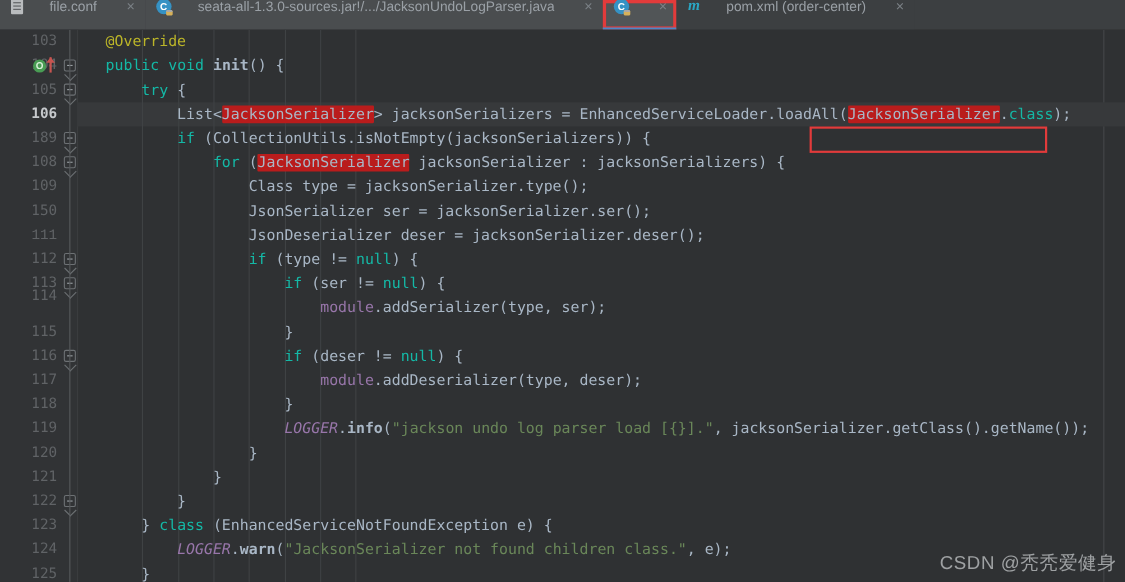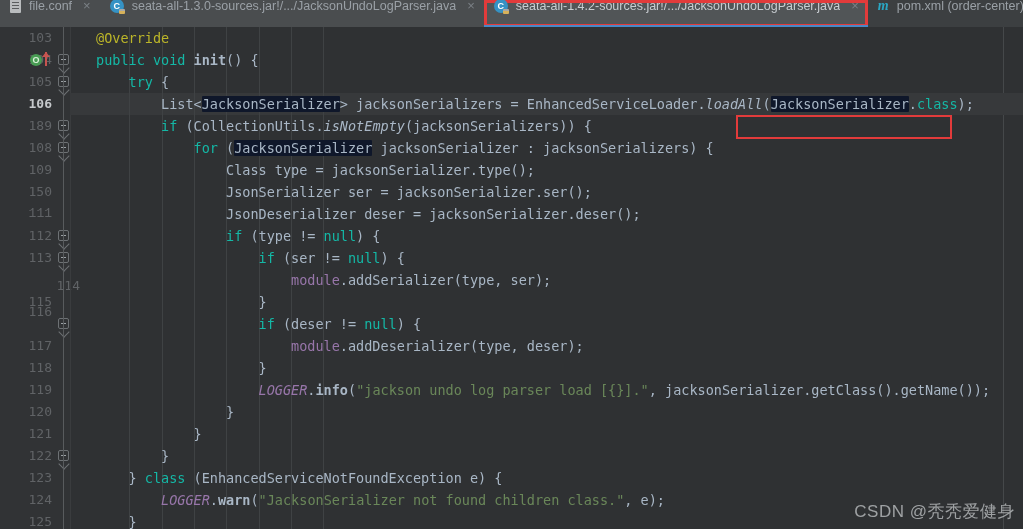--- a/index.html
+++ b/index.html
@@ -12,21 +12,21 @@
   
   #tabbar{
     position:absolute;left:0;top:0;width:1023px;height:27px;
     background:#3c3f41;
     display:flex;align-items:stretch;
     font-family:"Liberation Sans", sans-serif;
     overflow:hidden;
     border-bottom:1px solid #323232;
   }
   .tab{
-    display:flex;align-items:center;gap:8px;
+    display:flex;align-items:center;gap:24px;
     padding:0 9px 16px 10px;
     height:27px;box-sizing:border-box;
     font-size:12.5px;color:#9aa0a6;
     white-space:nowrap;position:relative;
     flex:0 0 auto;
   }
   .tab.inactive{background:#4a4d4f;}
   .tab.dim{background:#3c3f41;}
   .tab.active{background:#515557;color:#c8cdd1;}
   .tab.active:after{
@@ -141,23 +141,23 @@
     background:#37393b;
   }
   
   .ind{position:absolute;top:0;width:1px;height:502px;background:#3f4244;}
   
   .k{color:#14b8a6;}
   .an{color:#bbb529;}
   .s{color:#6a8759;}
   .f{color:#9876aa;}
   .fi{color:#9876aa;font-style:italic;}
-  .i{font-style:italic;}
+  .i{}
   .b{font-weight:bold;color:#a9b7c6;}
-  .hlw{background:#0f172a;border-radius:1px;}
+  .hlw{background:#b91c1c;border-radius:1px;}
   
   #codebox{
     position:absolute;left:736px;top:88px;width:216px;height:24px;
     border:2px solid #e23b3b;box-sizing:border-box;
   }
   
   #wm{
     position:absolute;right:8px;bottom:6px;
     color:#c9ccce;opacity:.72;font-size:17px;
     font-family:"Liberation Sans", sans-serif;
@@ -173,21 +173,20 @@
       <span class="lbl">file.conf</span>
       <span class="close">×</span>
     </div>
     <div class="tab inactive">
       <span class="ic ic-class">C</span>
       <span class="lbl">seata-all-1.3.0-sources.jar!/.../JacksonUndoLogParser.java</span>
       <span class="close">×</span>
     </div>
     <div class="tab active annotated">
       <span class="ic ic-class">C</span>
-      <span class="lbl">seata-all-1.4.2-sources.jar!/.../JacksonUndoLogParser.java</span>
       <span class="close">×</span>
     </div>
     <div class="tab dim">
       <span class="ic ic-maven">m</span>
       <span class="lbl">pom.xml (order-center)</span>
       <span class="close">×</span>
     </div>
   </div>
 
 <div id="editor">
@@ -220,23 +219,23 @@
       <div class="lnum" style="top: 198px;">112</div>
       <div class="fold" style="top: 198px;">
         <i></i>
         <u></u>
       </div>
       <div class="lnum" style="top: 220px;">113</div>
       <div class="fold" style="top: 220px;">
         <i></i>
         <u></u>
       </div>
-      <div class="lnum" style="top: 248px; margin-left: 28px;">114</div>
+      <div class="lnum" style="top: 232px;">114</div>
       <div class="lnum" style="top: 264px;">115</div>
-      <div class="lnum" style="top: 274px;">116</div>
+      <div class="lnum" style="top: 286px;">116</div>
       <div class="fold" style="top: 286px;">
         <i></i>
         <u></u>
       </div>
       <div class="lnum" style="top: 308px;">117</div>
       <div class="lnum" style="top: 330px;">118</div>
       <div class="lnum" style="top: 352px;">119</div>
       <div class="lnum" style="top: 374px;">120</div>
       <div class="lnum" style="top: 396px;">121</div>
       <div class="lnum" style="top: 418px;">122</div>

